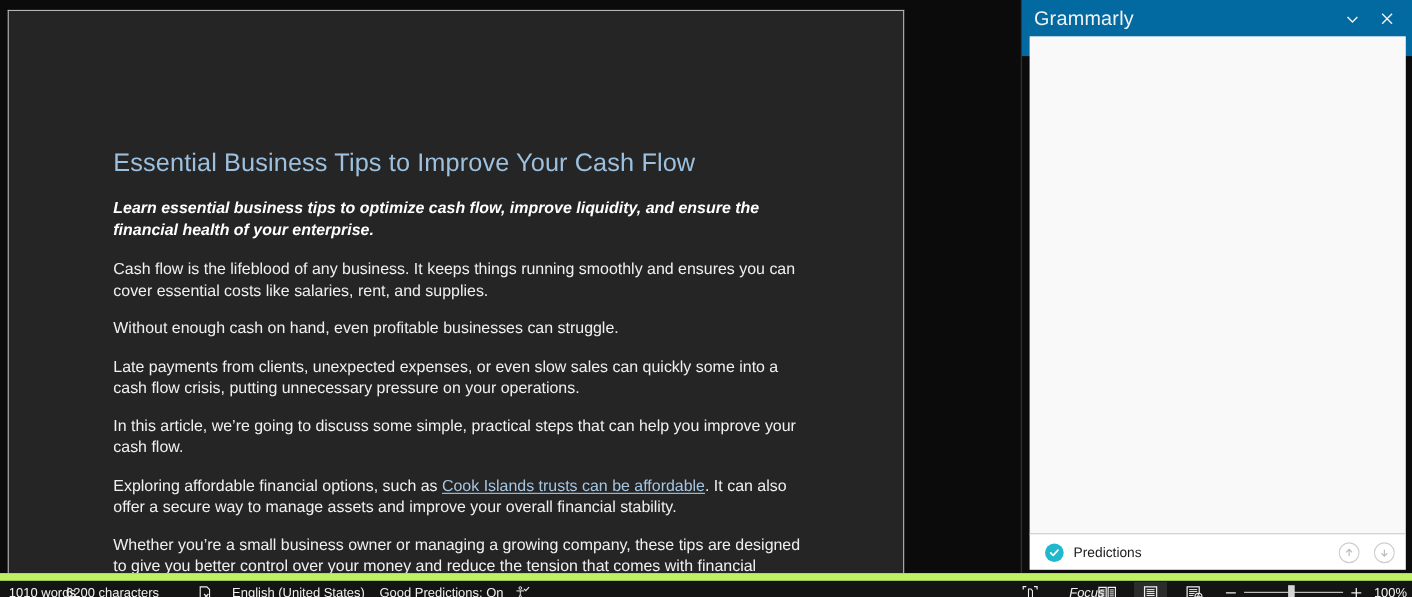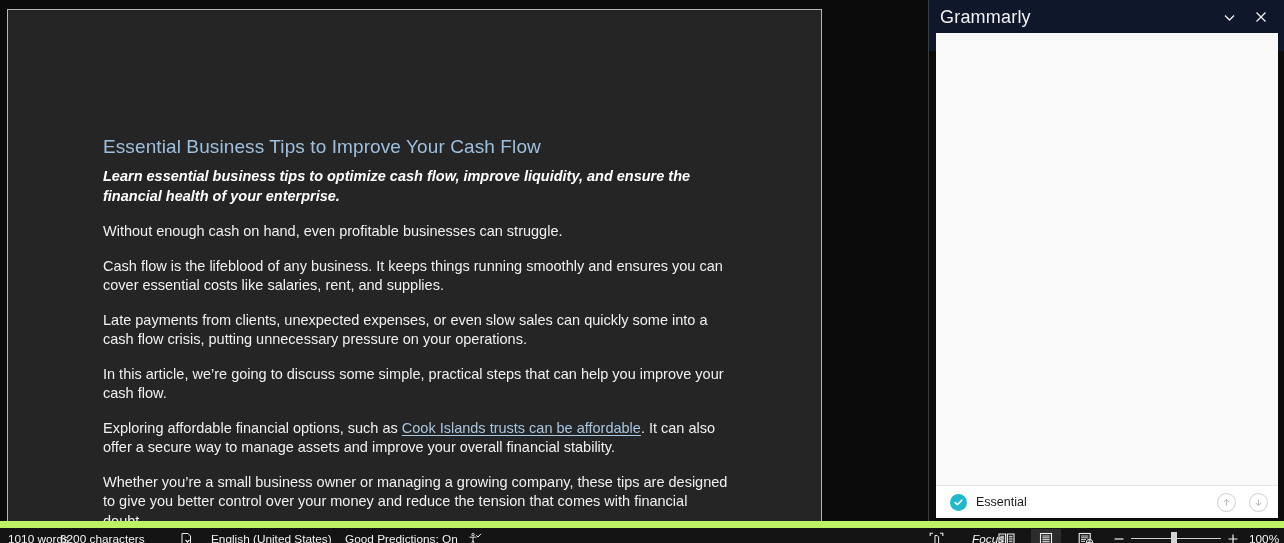--- a/index.html
+++ b/index.html
@@ -43,25 +43,25 @@
 
   .doc-body {
     position: absolute;
     left: 95px;
     top: 121px;
     width: 640px;
   }
 
   .doc-title {
     color: #9dc0de;
-    font-size: 19px;
+    font-size: 23px;
     font-weight: 400;
     line-height: 32px;
     letter-spacing: 0.1px;
-    margin-bottom: 4px;
+    margin-bottom: 18px;
     white-space: nowrap;
   }
 
   .doc-subtitle {
     color: #ffffff;
     font-size: 14.5px;
     font-weight: bold;
     font-style: italic;
     line-height: 19.5px;
     width: 628px;
@@ -98,21 +98,21 @@
     left: 929px;
     top: 0;
     width: 355px;
     height: 521px;
     background: #0c0c0c;
   }
 
   .gram-header {
     position: relative;
     height: 51px;
-    background: #0f172a;
+    background: #0369a1;
   }
 
   .gram-title {
     position: absolute;
     left: 11px;
     top: 7px;
     color: #f2f2f2;
     font-size: 18px;
     font-weight: 400;
     letter-spacing: 0.2px;
@@ -254,23 +254,23 @@
 <div id="app">
 
   <div class="doc-area">
     <div class="doc-page">
       <div class="doc-body">
 
         <div class="doc-title">Essential Business Tips to Improve Your Cash Flow</div>
 
         <div class="doc-subtitle">Learn essential business tips to optimize cash flow, improve liquidity, and ensure the financial health of your enterprise.</div>
 
+        <p class="doc-p">Cash flow is the lifeblood of any business. It keeps things running smoothly and ensures you can cover essential costs like salaries, rent, and supplies.</p>
+
         <p class="doc-p">Without enough cash on hand, even profitable businesses can struggle.</p>
-
-        <p class="doc-p">Cash flow is the lifeblood of any business. It keeps things running smoothly and ensures you can cover essential costs like salaries, rent, and supplies.</p>
 
         <p class="doc-p">Late payments from clients, unexpected expenses, or even slow sales can quickly some into a cash flow crisis, putting unnecessary pressure on your operations.</p>
 
         <p class="doc-p">In this article, we’re going to discuss some simple, practical steps that can help you improve your cash flow.</p>
 
         <p class="doc-p"><span>Exploring affordable financial options, such as </span><span class="doc-link">Cook Islands trusts can be affordable</span><span>. It can also offer a secure way to manage assets and improve your overall financial stability.</span></p>
 
         <p class="doc-p">Whether you’re a small business owner or managing a growing company, these tips are designed to give you better control over your money and reduce the tension that comes with financial doubt.</p>
 
       </div>
@@ -299,21 +299,21 @@
 
     <div class="gram-content"></div>
 
     <div class="gram-footer">
       <div class="plag-check">
         <svg width="11" height="11" viewBox="0 0 11 11">
           <path d="M2.2 5.6 L4.4 7.8 L8.8 3.2" fill="none" stroke="#ffffff" stroke-width="1.6" stroke-linecap="round" stroke-linejoin="round"></path>
         </svg>
       </div>
 
-      <div class="plag-label">Essential</div>
+      <div class="plag-label">Predictions</div>
 
       <div class="nav-arrow nav-up">
         <svg width="11" height="11" viewBox="0 0 11 11">
           <path d="M5.5 8.5 L5.5 2.5 M2.8 5.2 L5.5 2.4 L8.2 5.2" fill="none" stroke="#b8b8b8" stroke-width="1"></path>
         </svg>
       </div>
 
       <div class="nav-arrow nav-down">
         <svg width="11" height="11" viewBox="0 0 11 11">
           <path d="M5.5 2.5 L5.5 8.5 M2.8 5.8 L5.5 8.6 L8.2 5.8" fill="none" stroke="#b8b8b8" stroke-width="1"></path>

